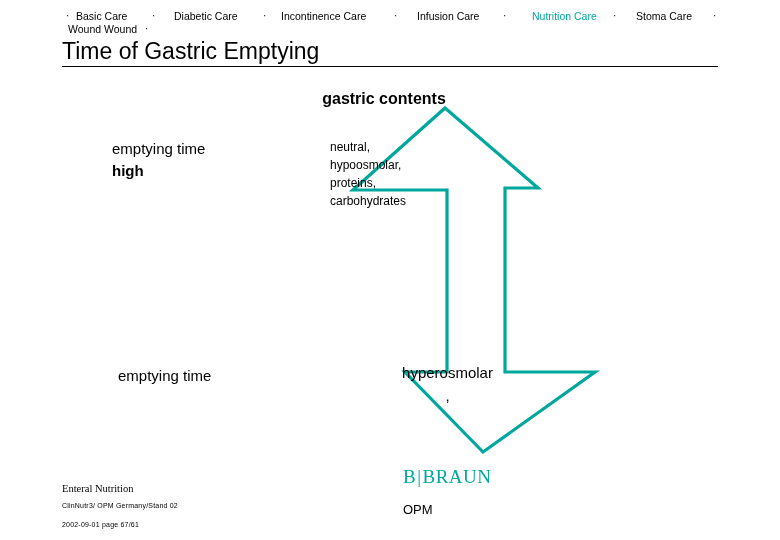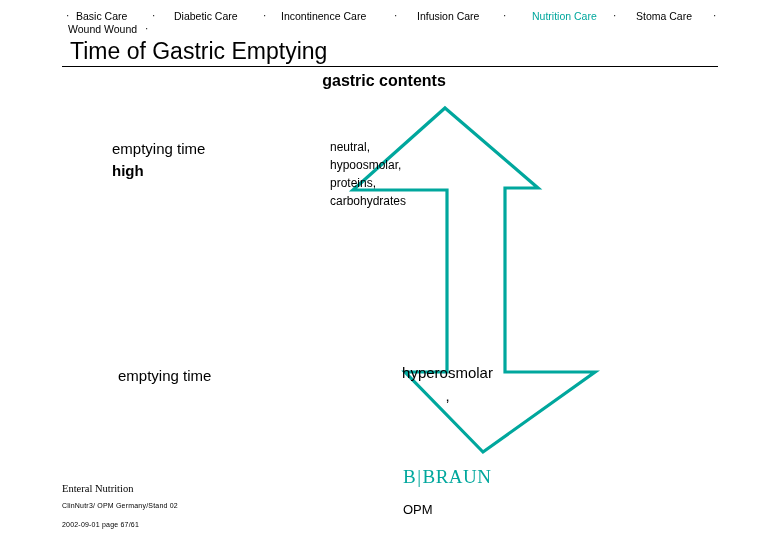--- a/index.html
+++ b/index.html
@@ -41,36 +41,35 @@
 
   
   .title {
     position: absolute;
     left: 62px;
     top: 38px;
     font-size: 23px;
     color: #000000;
     letter-spacing: 0px;
     white-space: nowrap;
-    margin-left: 8px;
   }
   .title-rule {
     position: absolute;
     left: 62px;
     top: 66px;
     width: 656px;
     height: 1px;
     background: #000000;
   }
 
   
   .gastric-contents {
     position: absolute;
     left: 0;
-    top: 72px;
+    top: 90px;
     width: 656px;
     text-align: center;
     font-size: 16px;
     font-weight: bold;
     color: #000000;
   }
   
   .center-shift {
     padding-left: 112px;
     box-sizing: border-box;

